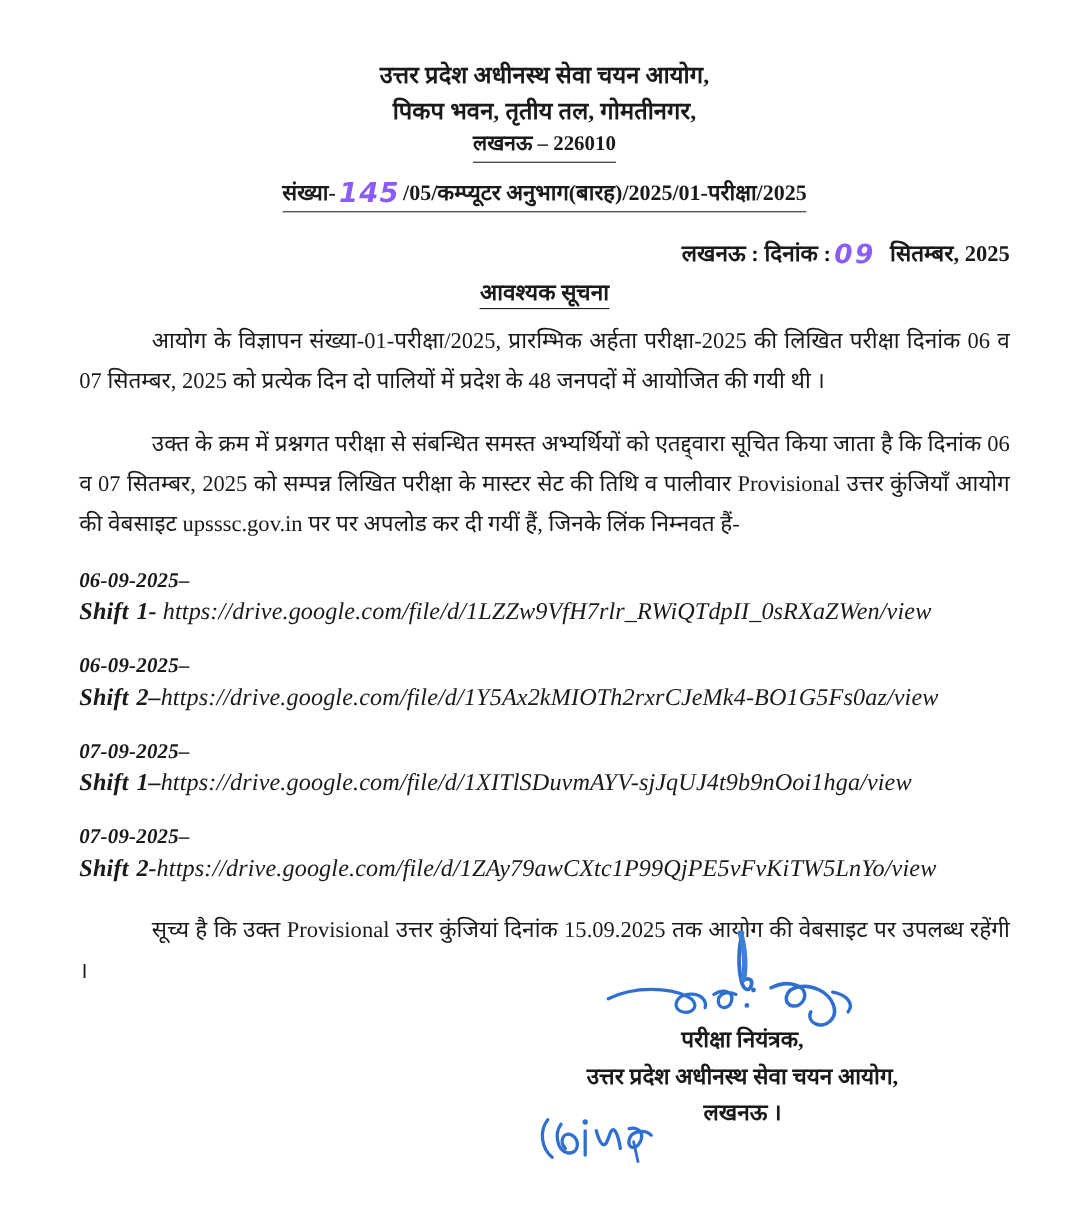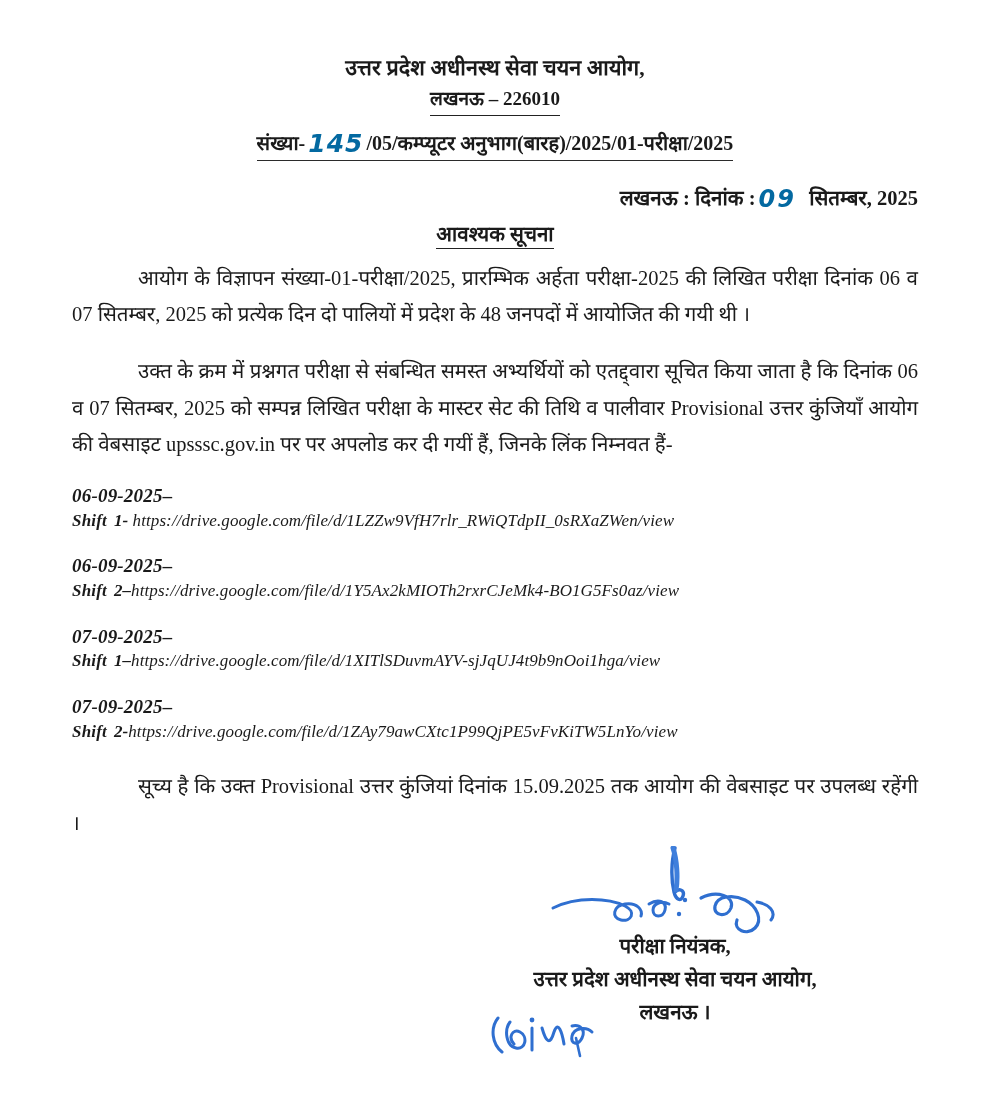--- a/index.html
+++ b/index.html
@@ -47,21 +47,21 @@
   }
   .numline {
     display: inline-block;
     font-size: 20px;
     font-weight: 700;
     border-bottom: 1.7px solid #2b2b2b;
     padding-bottom: 2px;
     white-space: nowrap;
   }
   .ink {
-    color: #0369a1;
+    color: #8b5cf6;
     font-family: "DejaVu Sans", sans-serif;
     font-weight: 700;
     font-style: italic;
     font-size: 25px;
     letter-spacing: 1px;
     vertical-align: -2px;
     padding: 0 3px;
   }
 
   .dateline {
@@ -100,21 +100,21 @@
   .links { margin-top: 14px; }
   .link-block { margin-bottom: 21px; }
   .link-date {
     font-size: 19px;
     font-weight: 700;
     font-style: italic;
     letter-spacing: 0.2px;
     line-height: 1.35;
   }
   .link-row {
-    font-size: 17px;
+    font-size: 22px;
     line-height: 1.4;
     white-space: nowrap;
   }
   .shift-label {
     font-weight: 700;
     font-style: italic;
     letter-spacing: 0.2px;
   }
   .shift-num {
     font-weight: 700;
@@ -165,20 +165,21 @@
     top: 150px;
   }
 </style>
 </head>
 <body>
 
 <div class="page">
 
   <div class="letterhead">
     <div class="lh-line">उत्तर प्रदेश अधीनस्थ सेवा चयन आयोग,</div>
+    <div class="lh-line">पिकप भवन, तृतीय तल, गोमतीनगर,</div>
     <div><span class="lh-city">लखनऊ – 226010</span></div>
   </div>
 
   <div class="numline-wrap">
     <span class="numline"><span>संख्या-</span><span class="ink">145</span><span>/05/कम्प्यूटर अनुभाग(बारह)/2025/01-परीक्षा/2025</span></span>
   </div>
 
   <div class="dateline">
     <span>लखनऊ : दिनांक :</span><span class="ink">09</span>&nbsp;&nbsp;<span>सितम्बर, 2025</span>
   </div>

